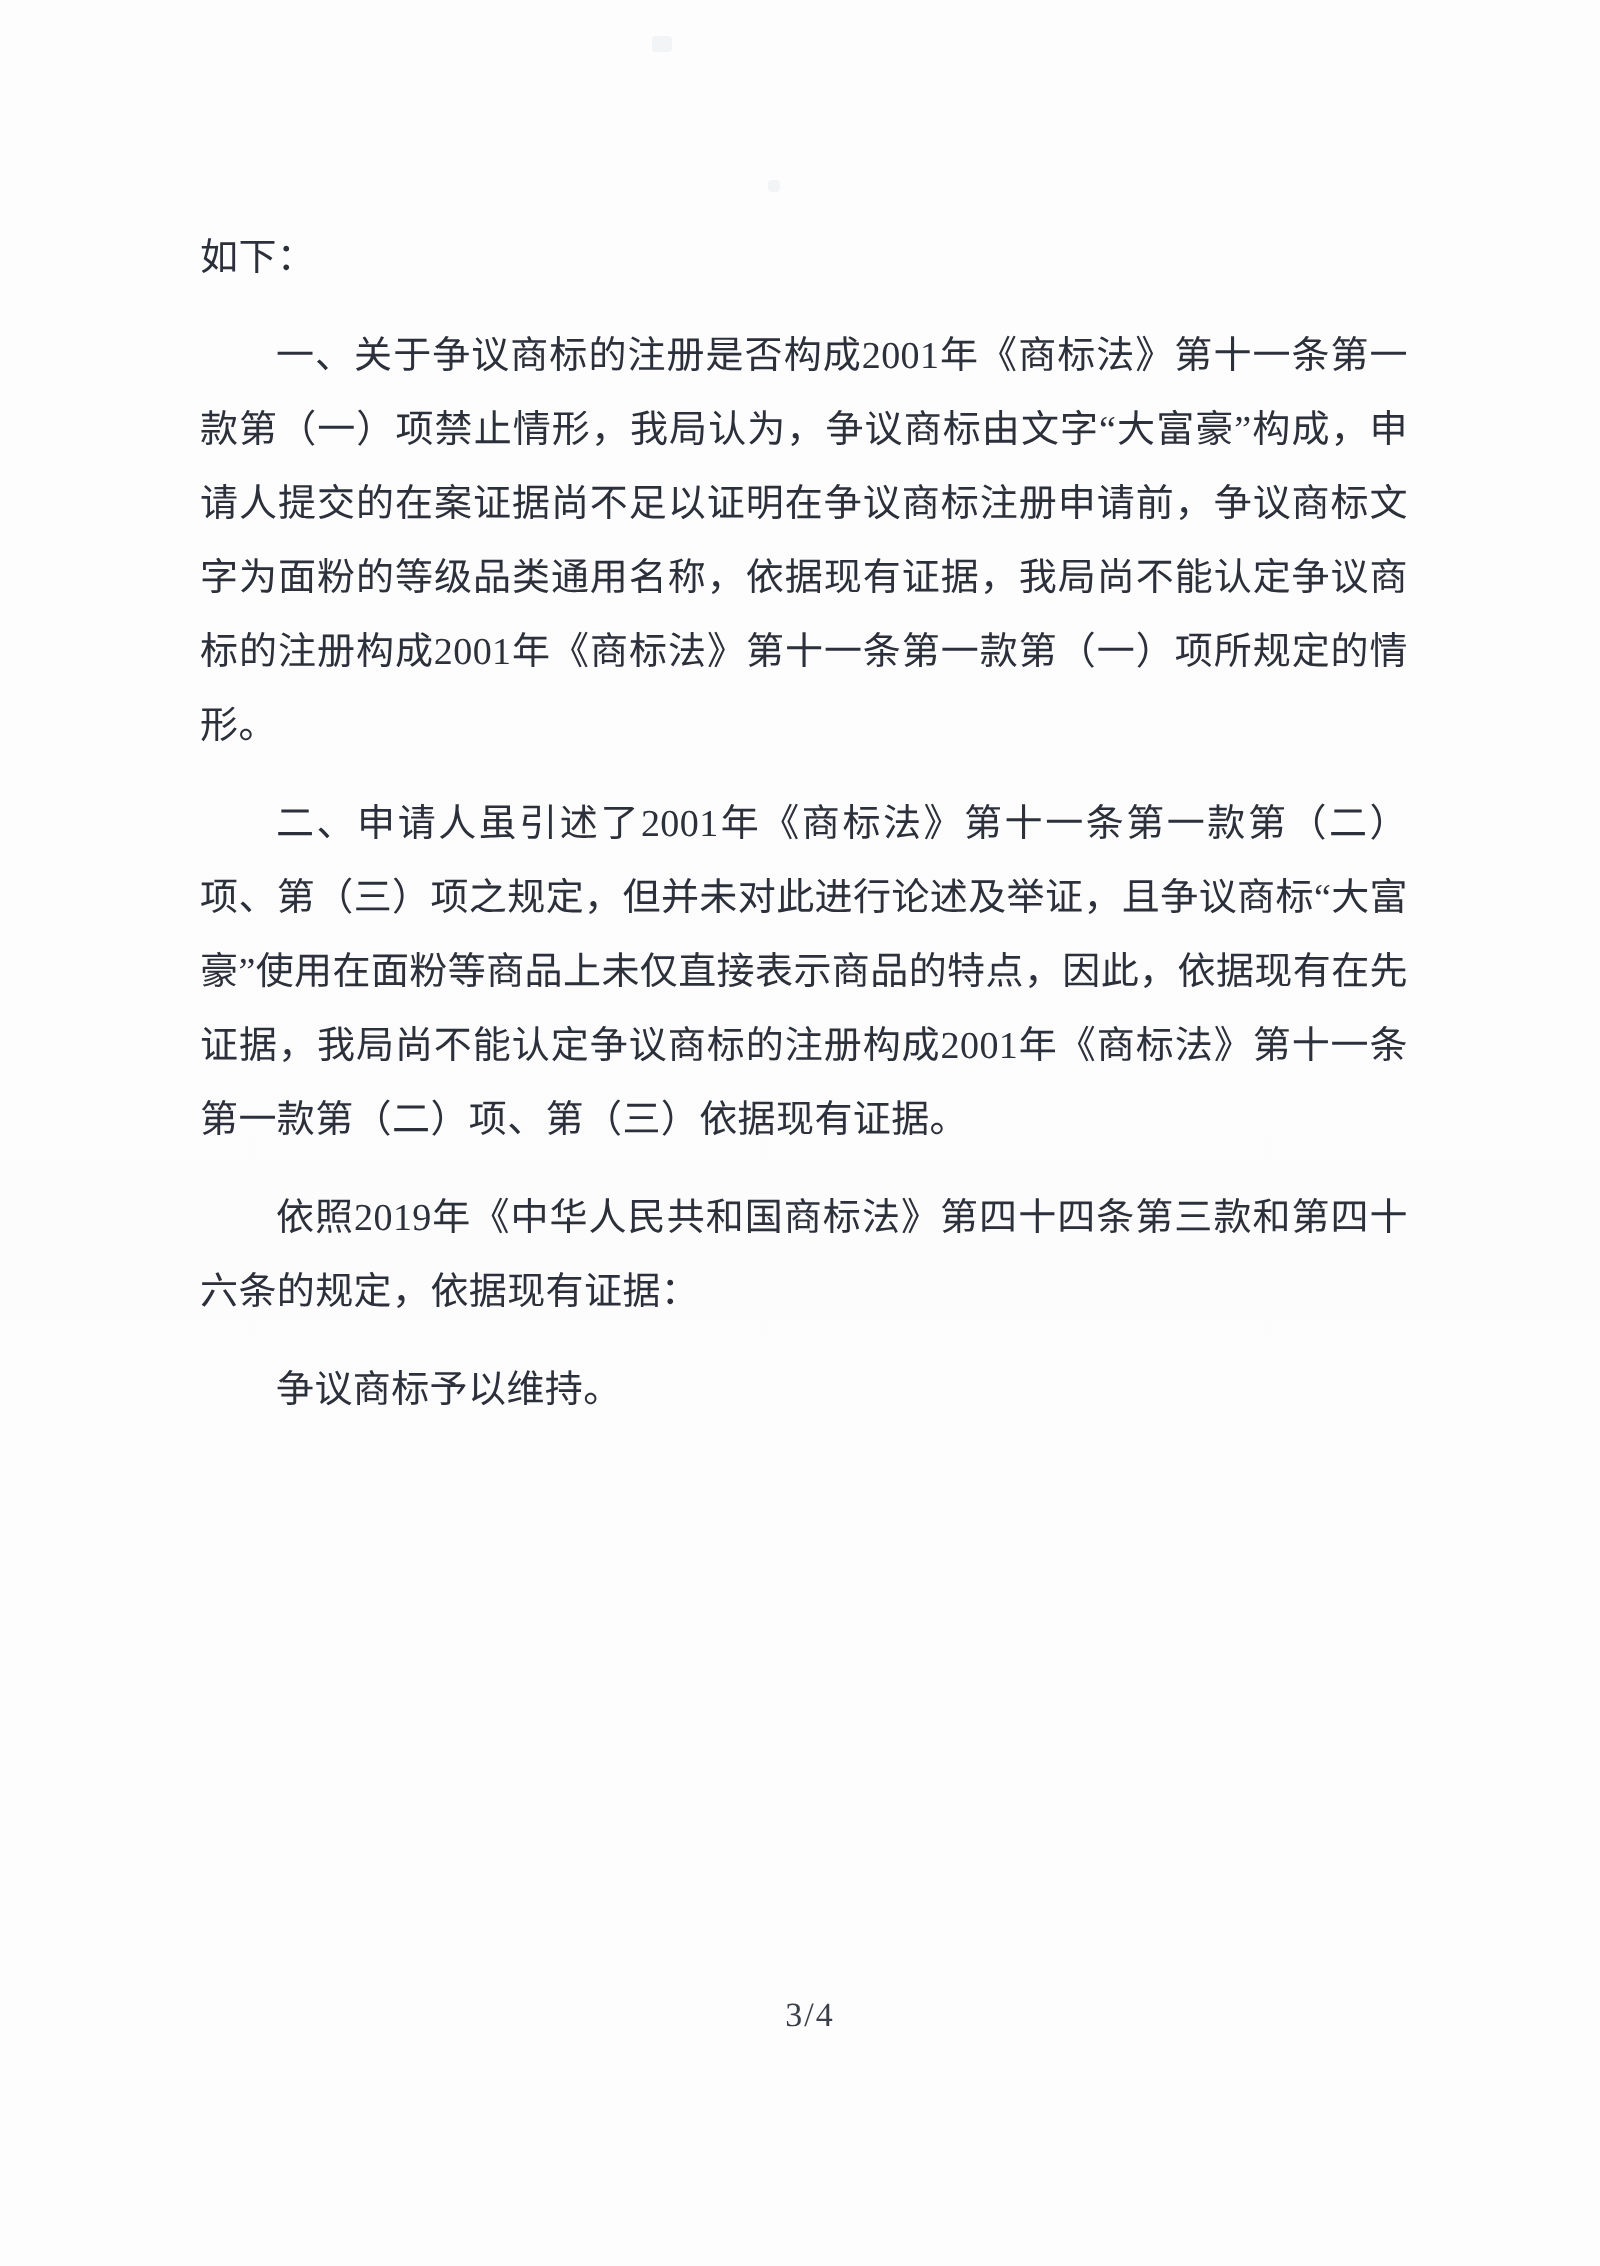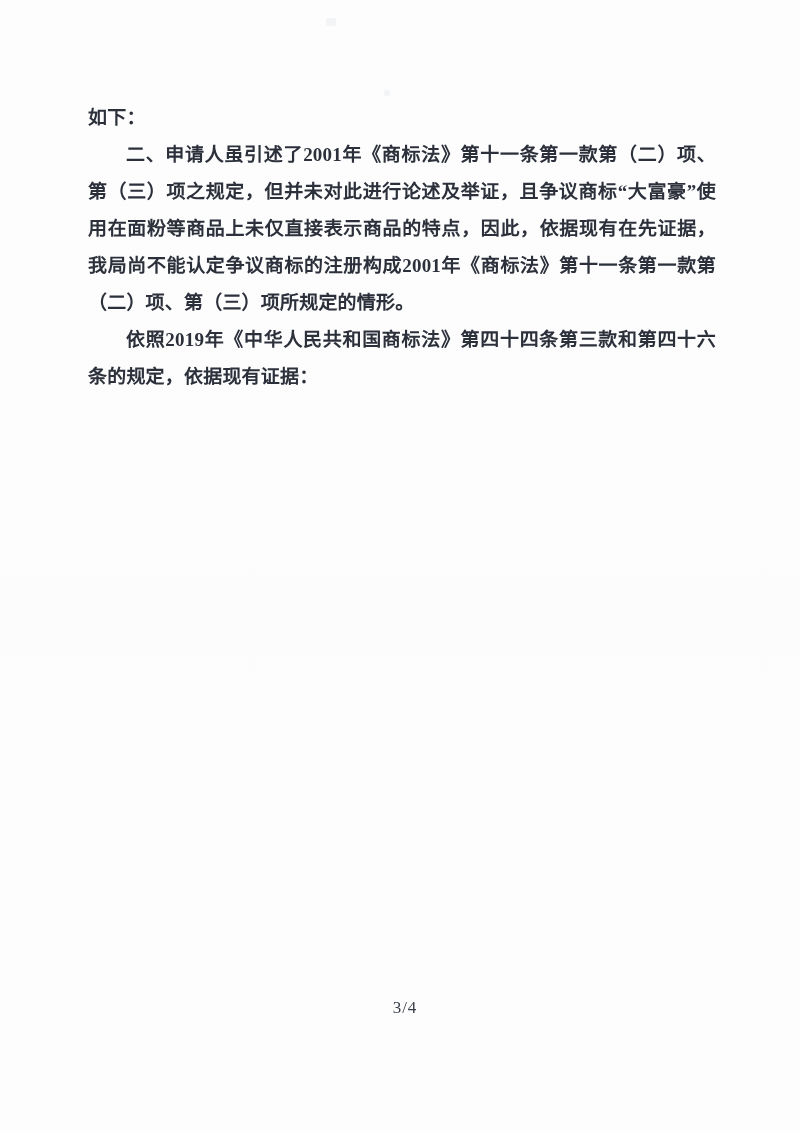--- a/index.html
+++ b/index.html
@@ -21,23 +21,22 @@
     left: 88px;
     width: 628px;
     color: #2c303b;
     font-size: 19px;
     line-height: 37px;
     text-align: justify;
     text-justify: inter-ideograph;
     letter-spacing: 0.2px;
   }
   .content p {
-    margin: 0;
+    margin: 12px;
     text-indent: 2em;
-    font-weight: bold;
   }
   .content p.no-indent {
     text-indent: 0;
   }
   .page-number {
     position: absolute;
     top: 998px;
     left: 0;
     width: 810px;
     text-align: center;
@@ -58,19 +57,21 @@
 </head>
 <body>
 
 <div class="page">
 
   <span class="scan-artifact artifact-1"></span>
   <span class="scan-artifact artifact-2"></span>
 
   <div class="content">
     <p class="no-indent">如下：</p>
-    <p>二、申请人虽引述了2001年《商标法》第十一条第一款第（二）项、第（三）项之规定，但并未对此进行论述及举证，且争议商标“大富豪”使用在面粉等商品上未仅直接表示商品的特点，因此，依据现有在先证据，我局尚不能认定争议商标的注册构成2001年《商标法》第十一条第一款第（二）项、第（三）项所规定的情形。</p>
+    <p>一、关于争议商标的注册是否构成2001年《商标法》第十一条第一款第（一）项禁止情形，我局认为，争议商标由文字“大富豪”构成，申请人提交的在案证据尚不足以证明在争议商标注册申请前，争议商标文字为面粉的等级品类通用名称，依据现有证据，我局尚不能认定争议商标的注册构成2001年《商标法》第十一条第一款第（一）项所规定的情形。</p>
+    <p>二、申请人虽引述了2001年《商标法》第十一条第一款第（二）项、第（三）项之规定，但并未对此进行论述及举证，且争议商标“大富豪”使用在面粉等商品上未仅直接表示商品的特点，因此，依据现有在先证据，我局尚不能认定争议商标的注册构成2001年《商标法》第十一条第一款第（二）项、第（三）依据现有证据。</p>
     <p>依照2019年《中华人民共和国商标法》第四十四条第三款和第四十六条的规定，依据现有证据：</p>
+    <p>争议商标予以维持。</p>
   </div>
 
   <div class="page-number">3/4</div>
 
 </div>
 
 </body></html>

